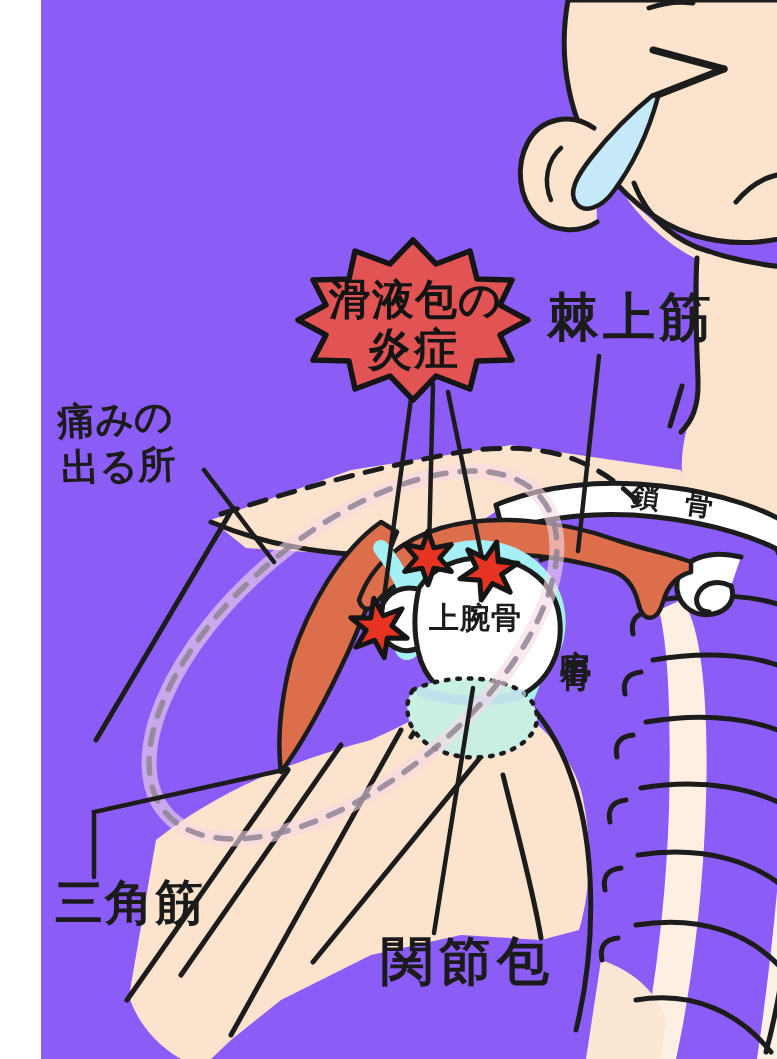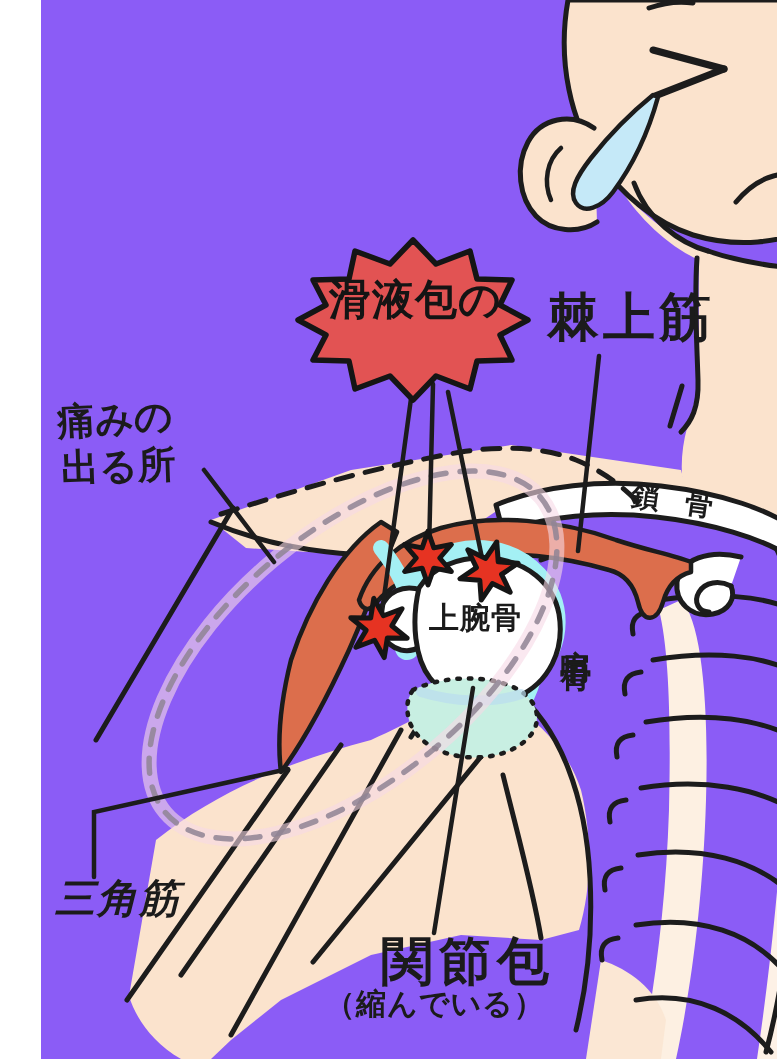--- a/index.html
+++ b/index.html
@@ -15,21 +15,21 @@
   }
   .lbl-callout1{left:288px;top:278px;font-size:42px;letter-spacing:1px;color:#141414;}
   .lbl-callout2{left:327px;top:326px;font-size:44px;letter-spacing:2px;color:#141414;}
   .lbl-pain1{left:16px;top:400px;font-size:38px;transform:rotate(-3deg);}
   .lbl-pain2{left:20px;top:447px;font-size:38px;transform:rotate(-2deg);}
   .lbl-supra{left:506px;top:290px;font-size:52px;letter-spacing:4px;}
   .lbl-clav{left:590px;top:488px;font-size:28px;letter-spacing:26px;transform:rotate(8deg);}
   .lbl-hum{left:388px;top:602px;font-size:30px;letter-spacing:1px;font-family:Liberation Serif, serif;}
   .lbl-scap{left:518px;top:624px;font-size:32px;letter-spacing:6px;
             writing-mode:vertical-rl;text-orientation:upright;}
-  .lbl-delt{left:14px;top:878px;font-size:40px;letter-spacing:2px;font-style:italic;}
+  .lbl-delt{left:14px;top:878px;font-size:48px;letter-spacing:2px;}
   .lbl-caps{left:340px;top:934px;font-size:52px;letter-spacing:6px;}
   .lbl-capsnote{left:284px;top:988px;font-size:30px;letter-spacing:1px;}
 </style>
 </head>
 <body>
 
 <div class="stage">
 
 <svg width="777" height="1059" viewBox="0 0 777 1059">
 
@@ -185,30 +185,30 @@
   </g>
 
   <g fill="#e63322" stroke="#151515" stroke-linejoin="round">
     <path transform="translate(387,558) scale(0.9)" stroke-width="5.5" d="M0,-30 L-6.5,-11.3 L-26,-15 L-13,0 L-26,15 L-6.5,11.3 L0,30 L6.5,11.3 L26,15 L13,0 L26,-15 L6.5,-11.3 Z"></path>
     <path transform="translate(448,571) rotate(15)" stroke-width="5" d="M0,-30 L-6.5,-11.3 L-26,-15 L-13,0 L-26,15 L-6.5,11.3 L0,30 L6.5,11.3 L26,15 L13,0 L26,-15 L6.5,-11.3 Z"></path>
     <path transform="translate(338,628) rotate(-10)" stroke-width="5" d="M0,-30 L-6.5,-11.3 L-26,-15 L-13,0 L-26,15 L-6.5,11.3 L0,30 L6.5,11.3 L26,15 L13,0 L26,-15 L6.5,-11.3 Z"></path>
   </g>
 </svg>
 
   <div class="lbl lbl-callout1">滑液包の</div>
+  <div class="lbl lbl-callout2">炎症</div>
 
   <div class="lbl lbl-pain1">痛みの</div>
   <div class="lbl lbl-pain2">出る所</div>
 
   <div class="lbl lbl-supra">棘上筋</div>
 
   <div class="lbl lbl-clav">鎖骨</div>
 
   <div class="lbl lbl-hum">上腕骨</div>
 
   <div class="lbl lbl-scap">肩甲骨</div>
 
   <div class="lbl lbl-delt">三角筋</div>
 
   <div class="lbl lbl-caps">関節包</div>
-  <div class="lbl lbl-capsnote">（縮んでいる）</div>
 
 </div>
 
 </body></html>

